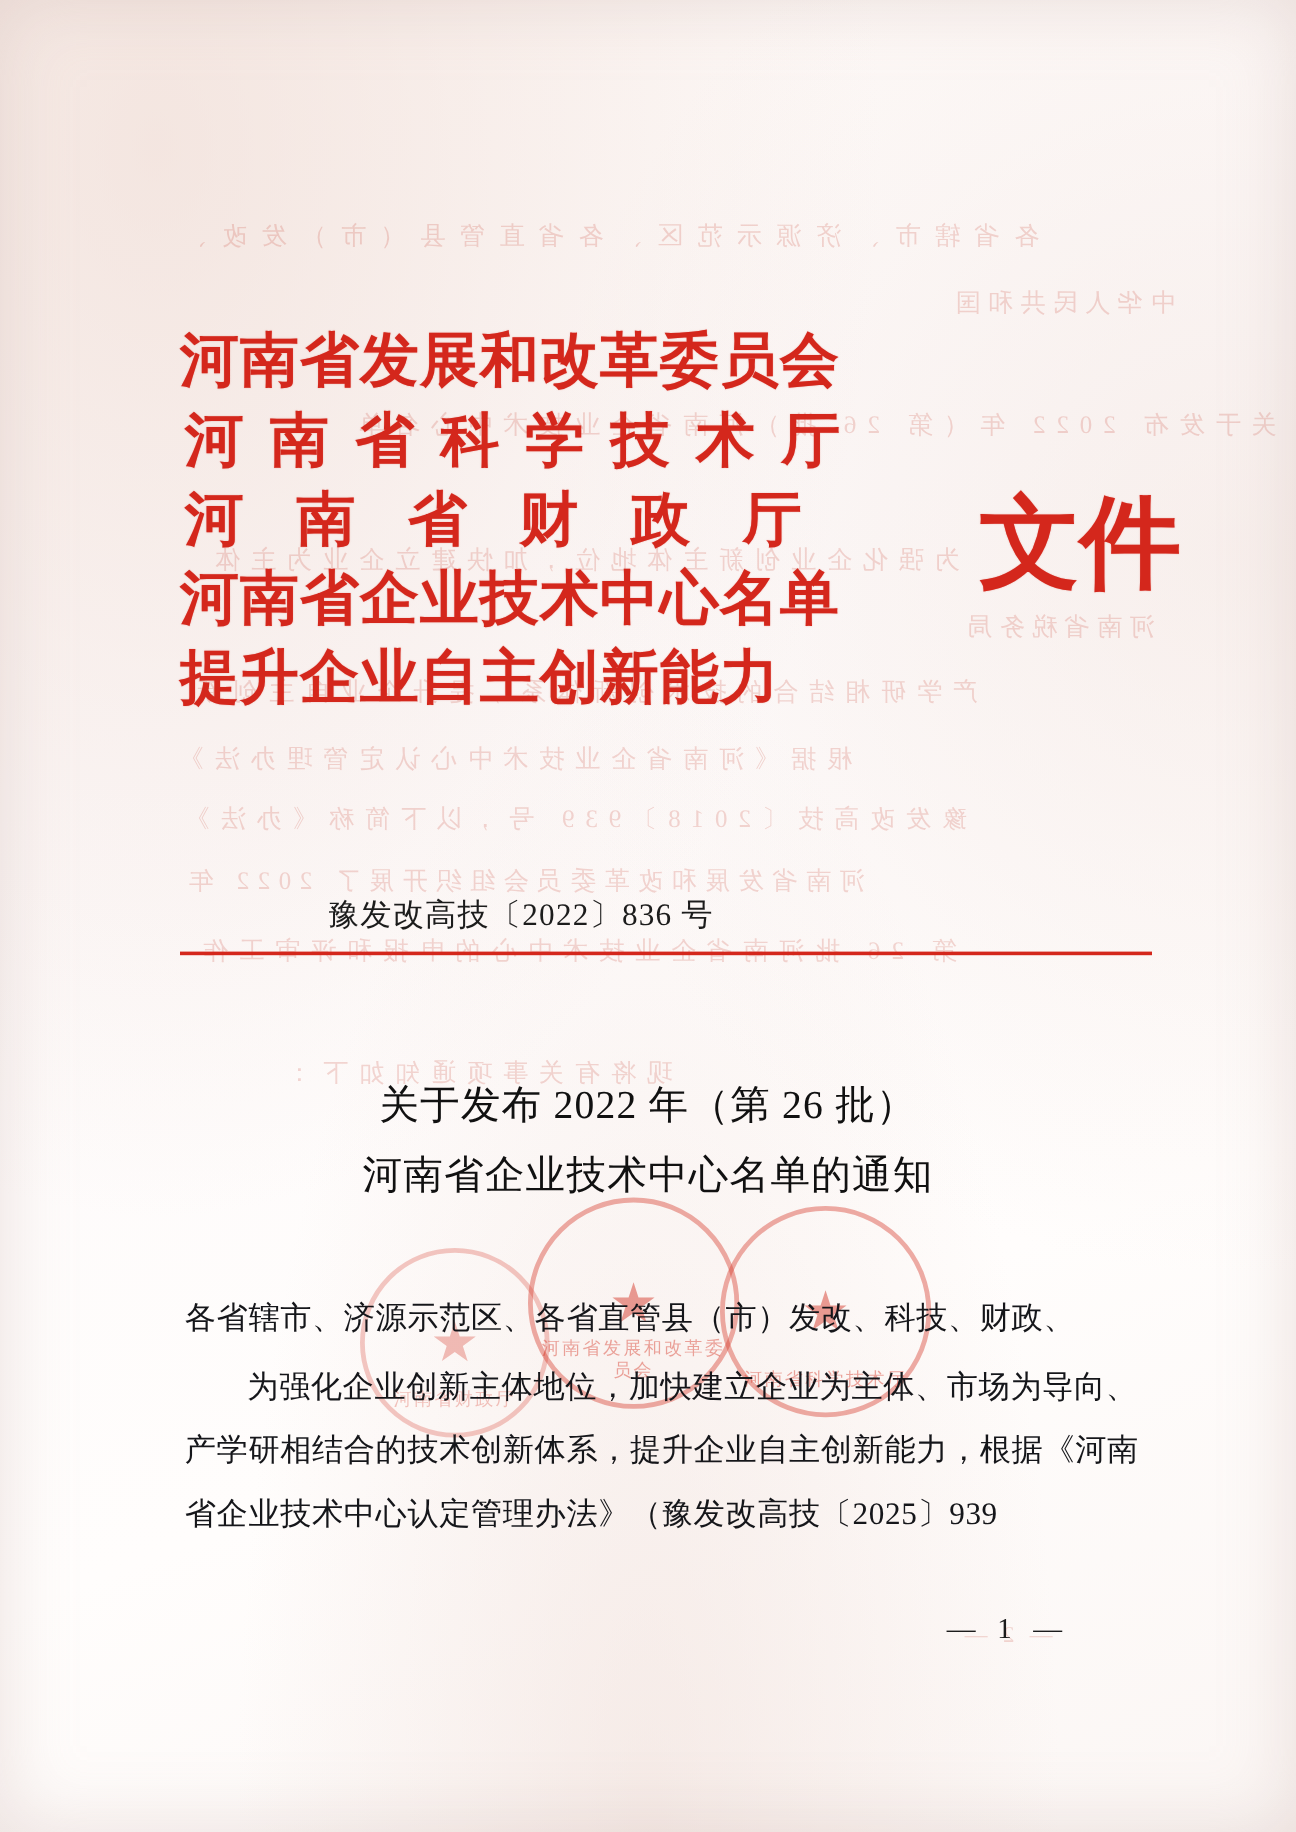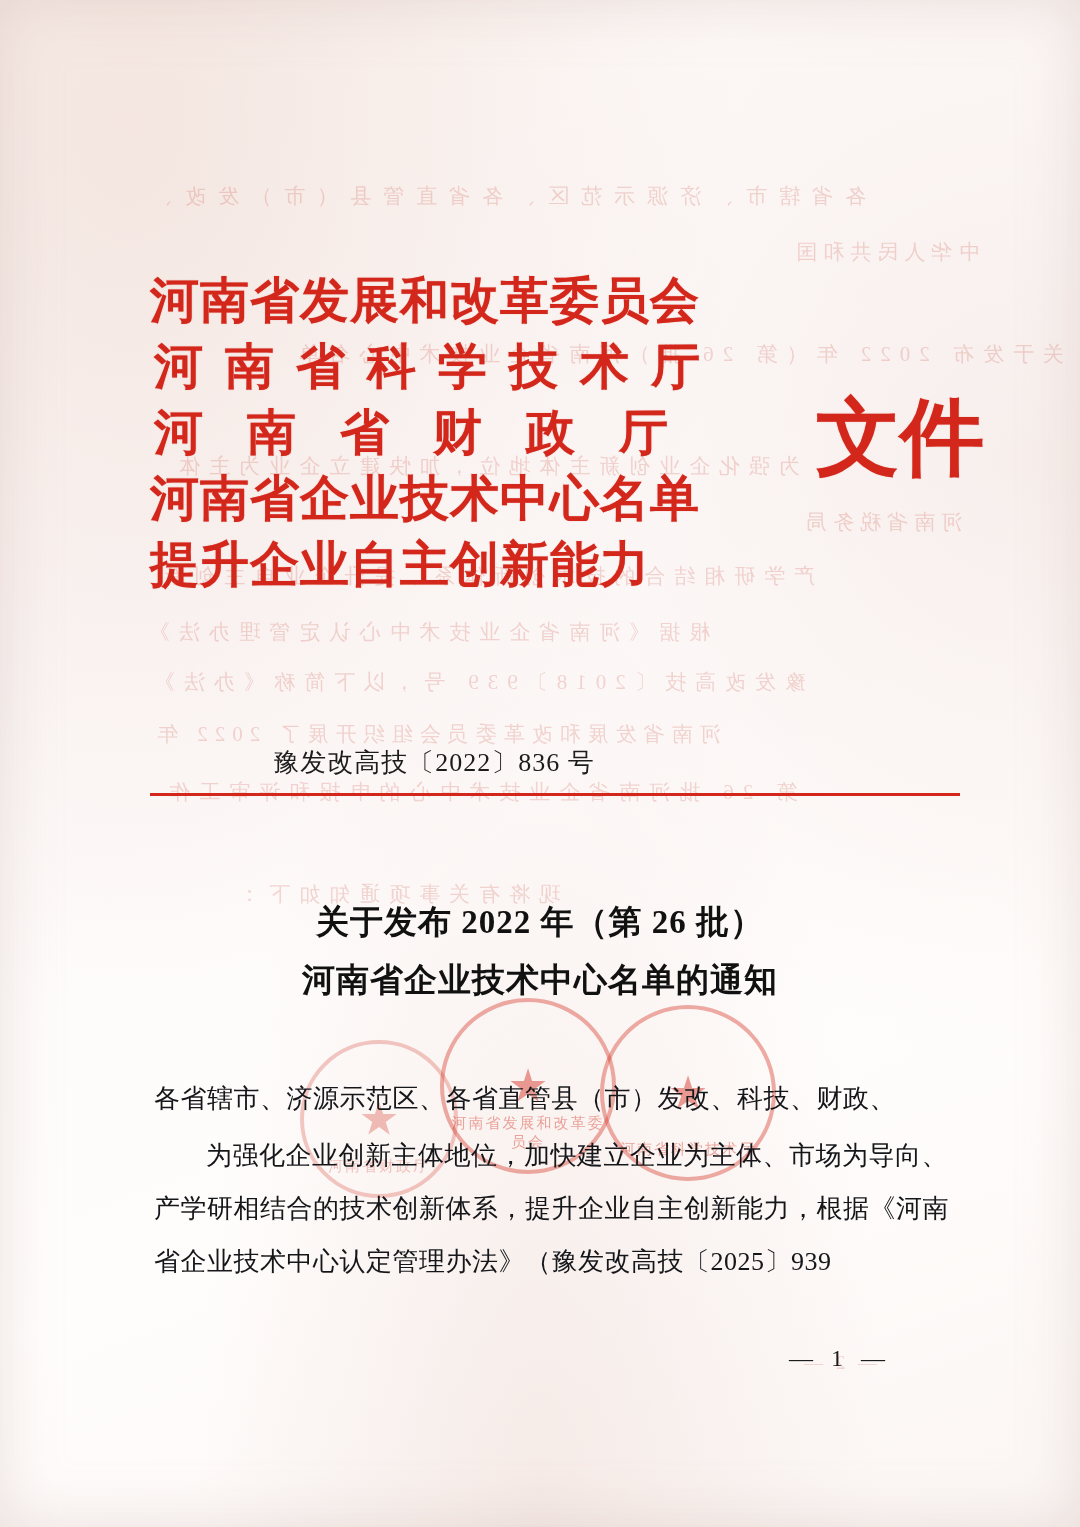--- a/index.html
+++ b/index.html
@@ -65,21 +65,21 @@
     line-height: 66px;
     letter-spacing: 1px;
     white-space: nowrap;
     text-shadow: 0 0 1px rgba(212,39,28,0.5);
   }
   .mh-line.spread2 { letter-spacing: 22px; padding-left: 4px; }
   .mh-line.spread3 { letter-spacing: 44px; padding-left: 4px; }
   .mh-wen {
     position: absolute;
     right: -14px;
-    top: 128px;
+    top: 144px;
     color: #d4271c;
     font-weight: bold;
     font-size: 84px;
     line-height: 84px;
     letter-spacing: 0px;
     white-space: nowrap;
     text-shadow: 0 0 1px rgba(212,39,28,0.5);
   }
 
   .doc-number {
@@ -103,21 +103,21 @@
 
   .title-block {
     position: absolute;
     top: 893px;
     left: 0;
     width: 1080px;
     text-align: center;
   }
   .title-line {
     font-size: 33px;
-    font-weight: bold;
+    font-weight: normal;
     line-height: 58px;
     color: #111;
     letter-spacing: 1px;
   }
 
   .body-text {
     position: absolute;
     top: 1068px;
     left: 150px;
     width: 812px;

